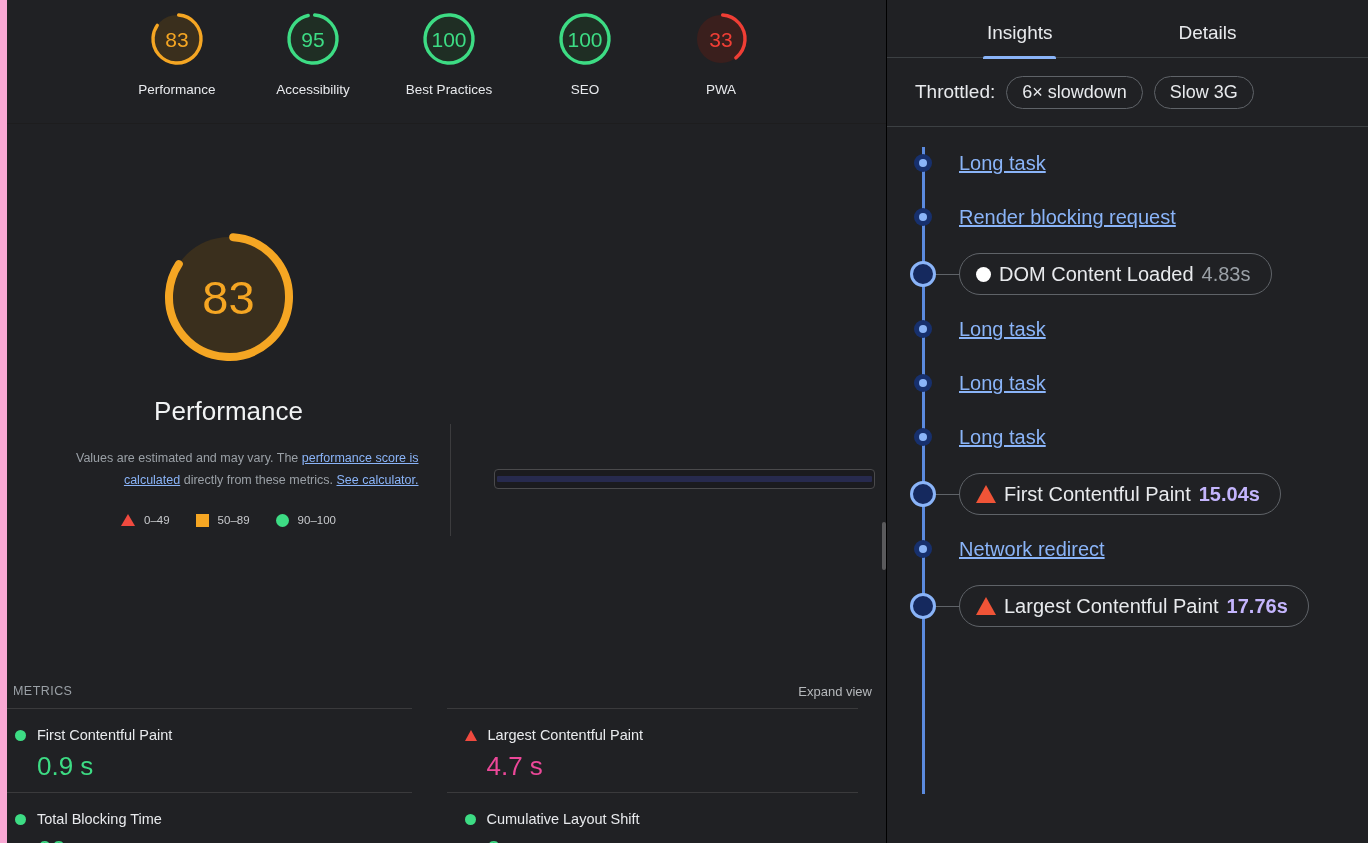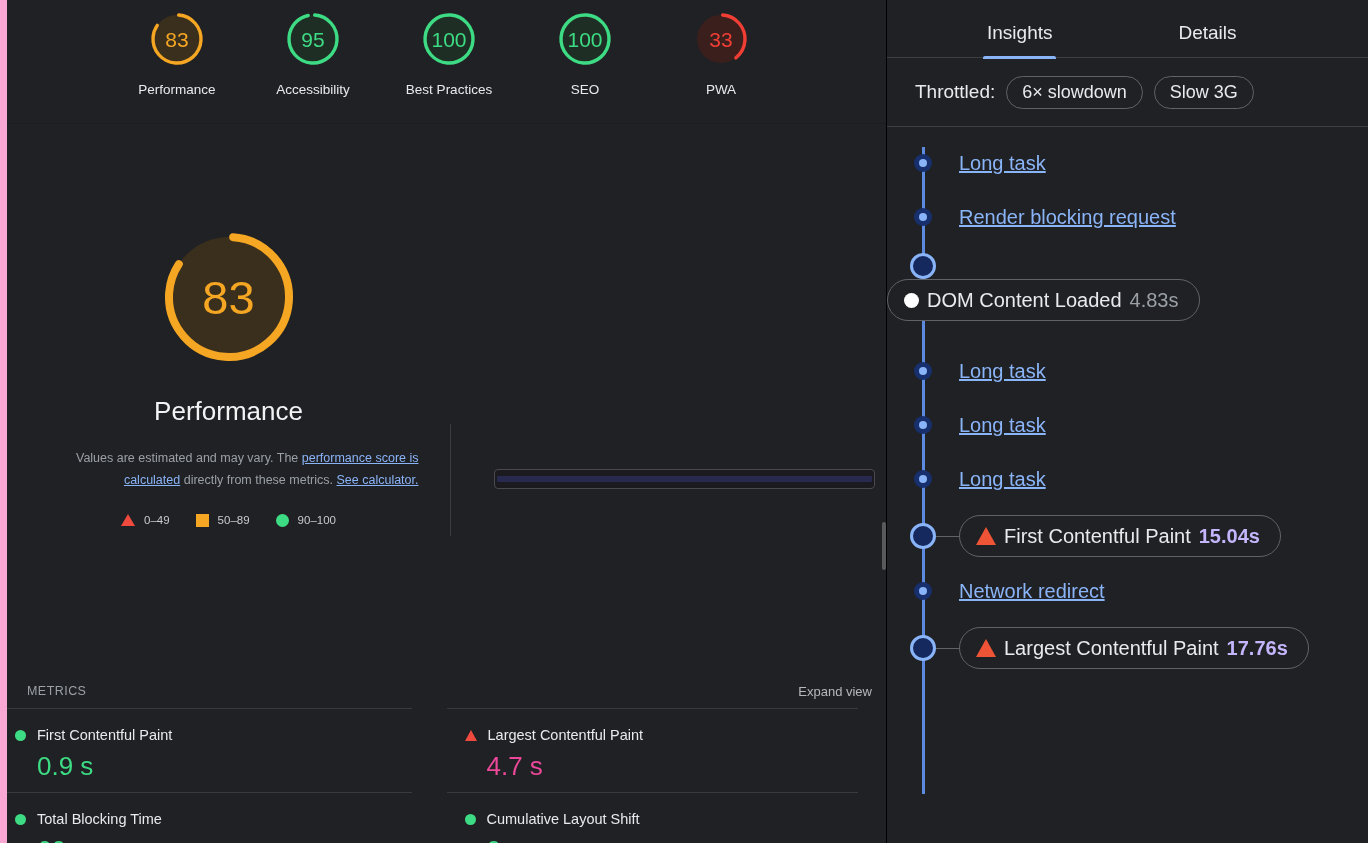--- a/index.html
+++ b/index.html
@@ -203,21 +203,21 @@
 
   
   .metrics-head {
     position: absolute;
     left: 0; right: 0;
     top: 552px;
     height: 30px;
     display: flex;
     align-items: center;
     justify-content: space-between;
-    padding: 0 14px 0 20px;
+    padding: 0 14px 0 6px;
   }
   .metrics-title {
     font-size: 12.5px;
     letter-spacing: .45px;
     color: #9aa0a6;
   }
   .expand-view {
     font-size: 13px;
     color: #b5b8bb;
     cursor: pointer;
@@ -646,21 +646,21 @@
               <span class="node-small"></span>
             </div>
             <div class="tl-content"><a class="tl-link">Long task</a></div>
           </div>
           <div class="tl-row" style="margin-bottom: 18px; align-items: center;">
             <div class="node-col">
               <span class="node-small"></span>
             </div>
             <div class="tl-content"><a class="tl-link">Render blocking request</a></div>
           </div>
-          <div class="tl-row" style="margin-bottom: 32px; align-items: flex-start; flex-direction: column;">
+          <div class="tl-row" style="margin-bottom: 16px; align-items: center;">
             <div class="node-col">
               <span class="node-big"></span>
             </div>
             <div class="tl-content"><span class="marker-chip">
                 <span class="mk-dot"></span>
                 <span class="mk-name">DOM Content Loaded</span>
                 <span class="mk-time">4.83s</span>
               </span></div>
           </div>
           <div class="tl-row" style="margin-bottom: 18px; align-items: center;">

